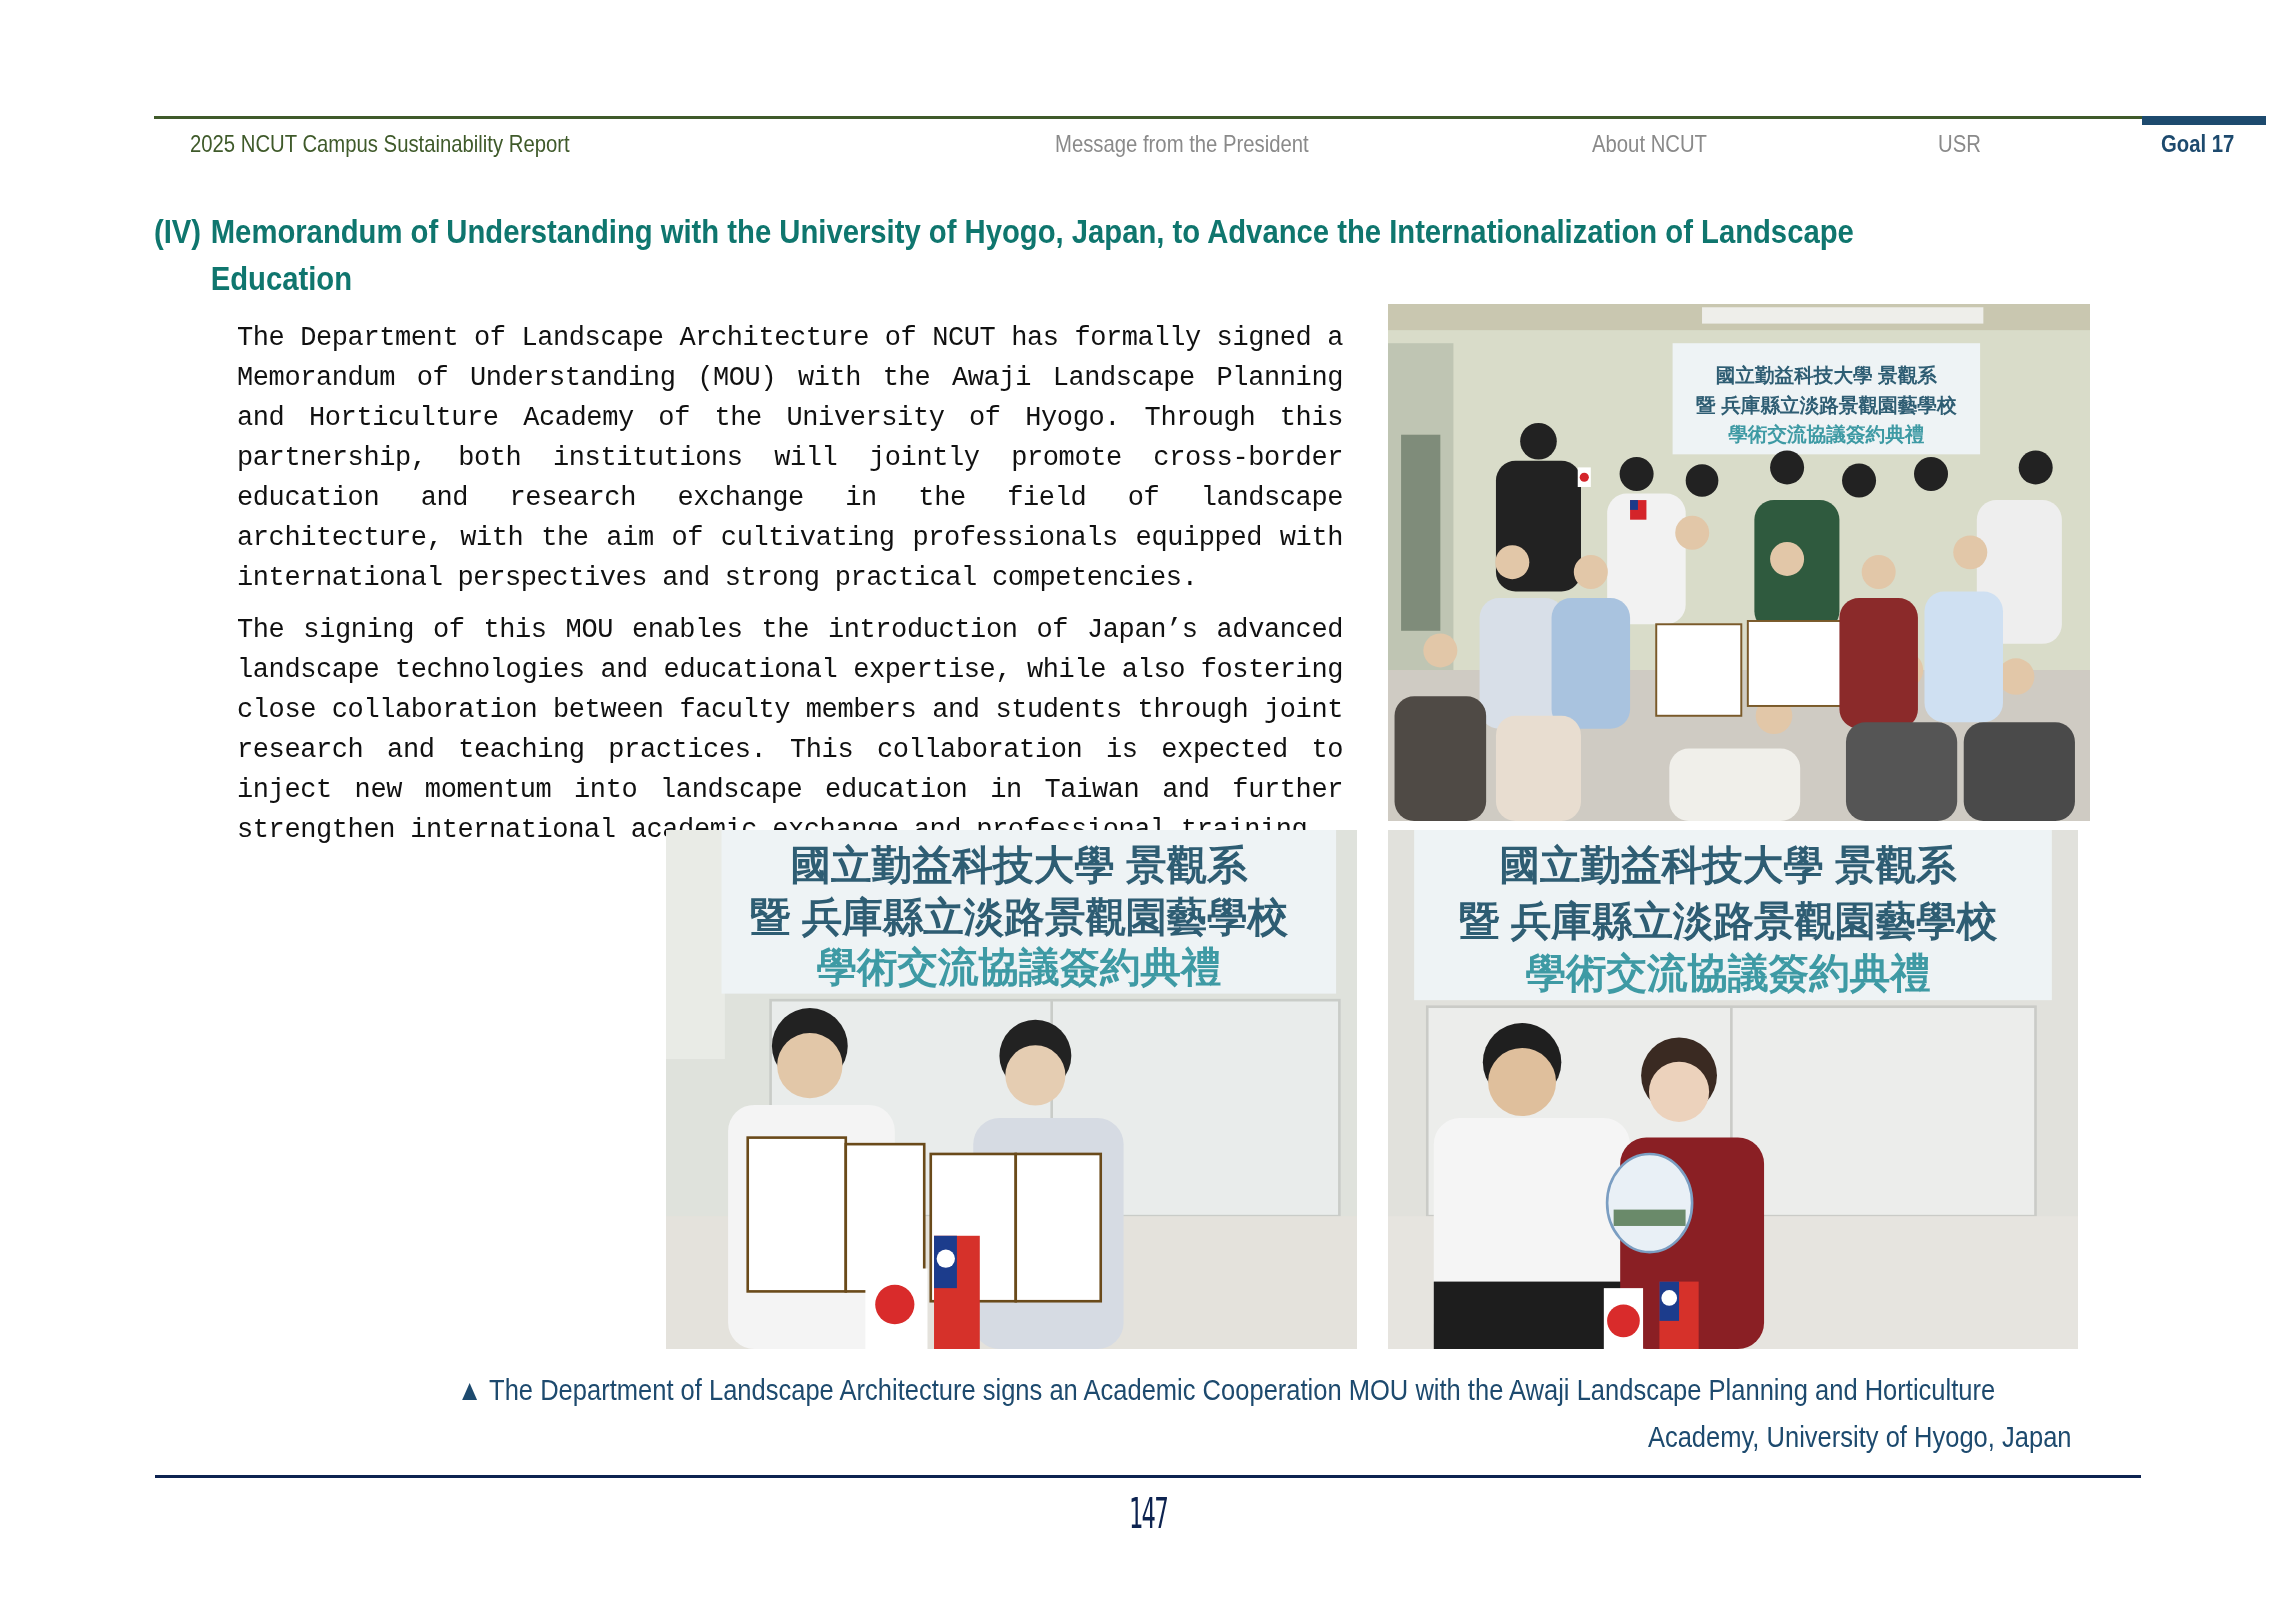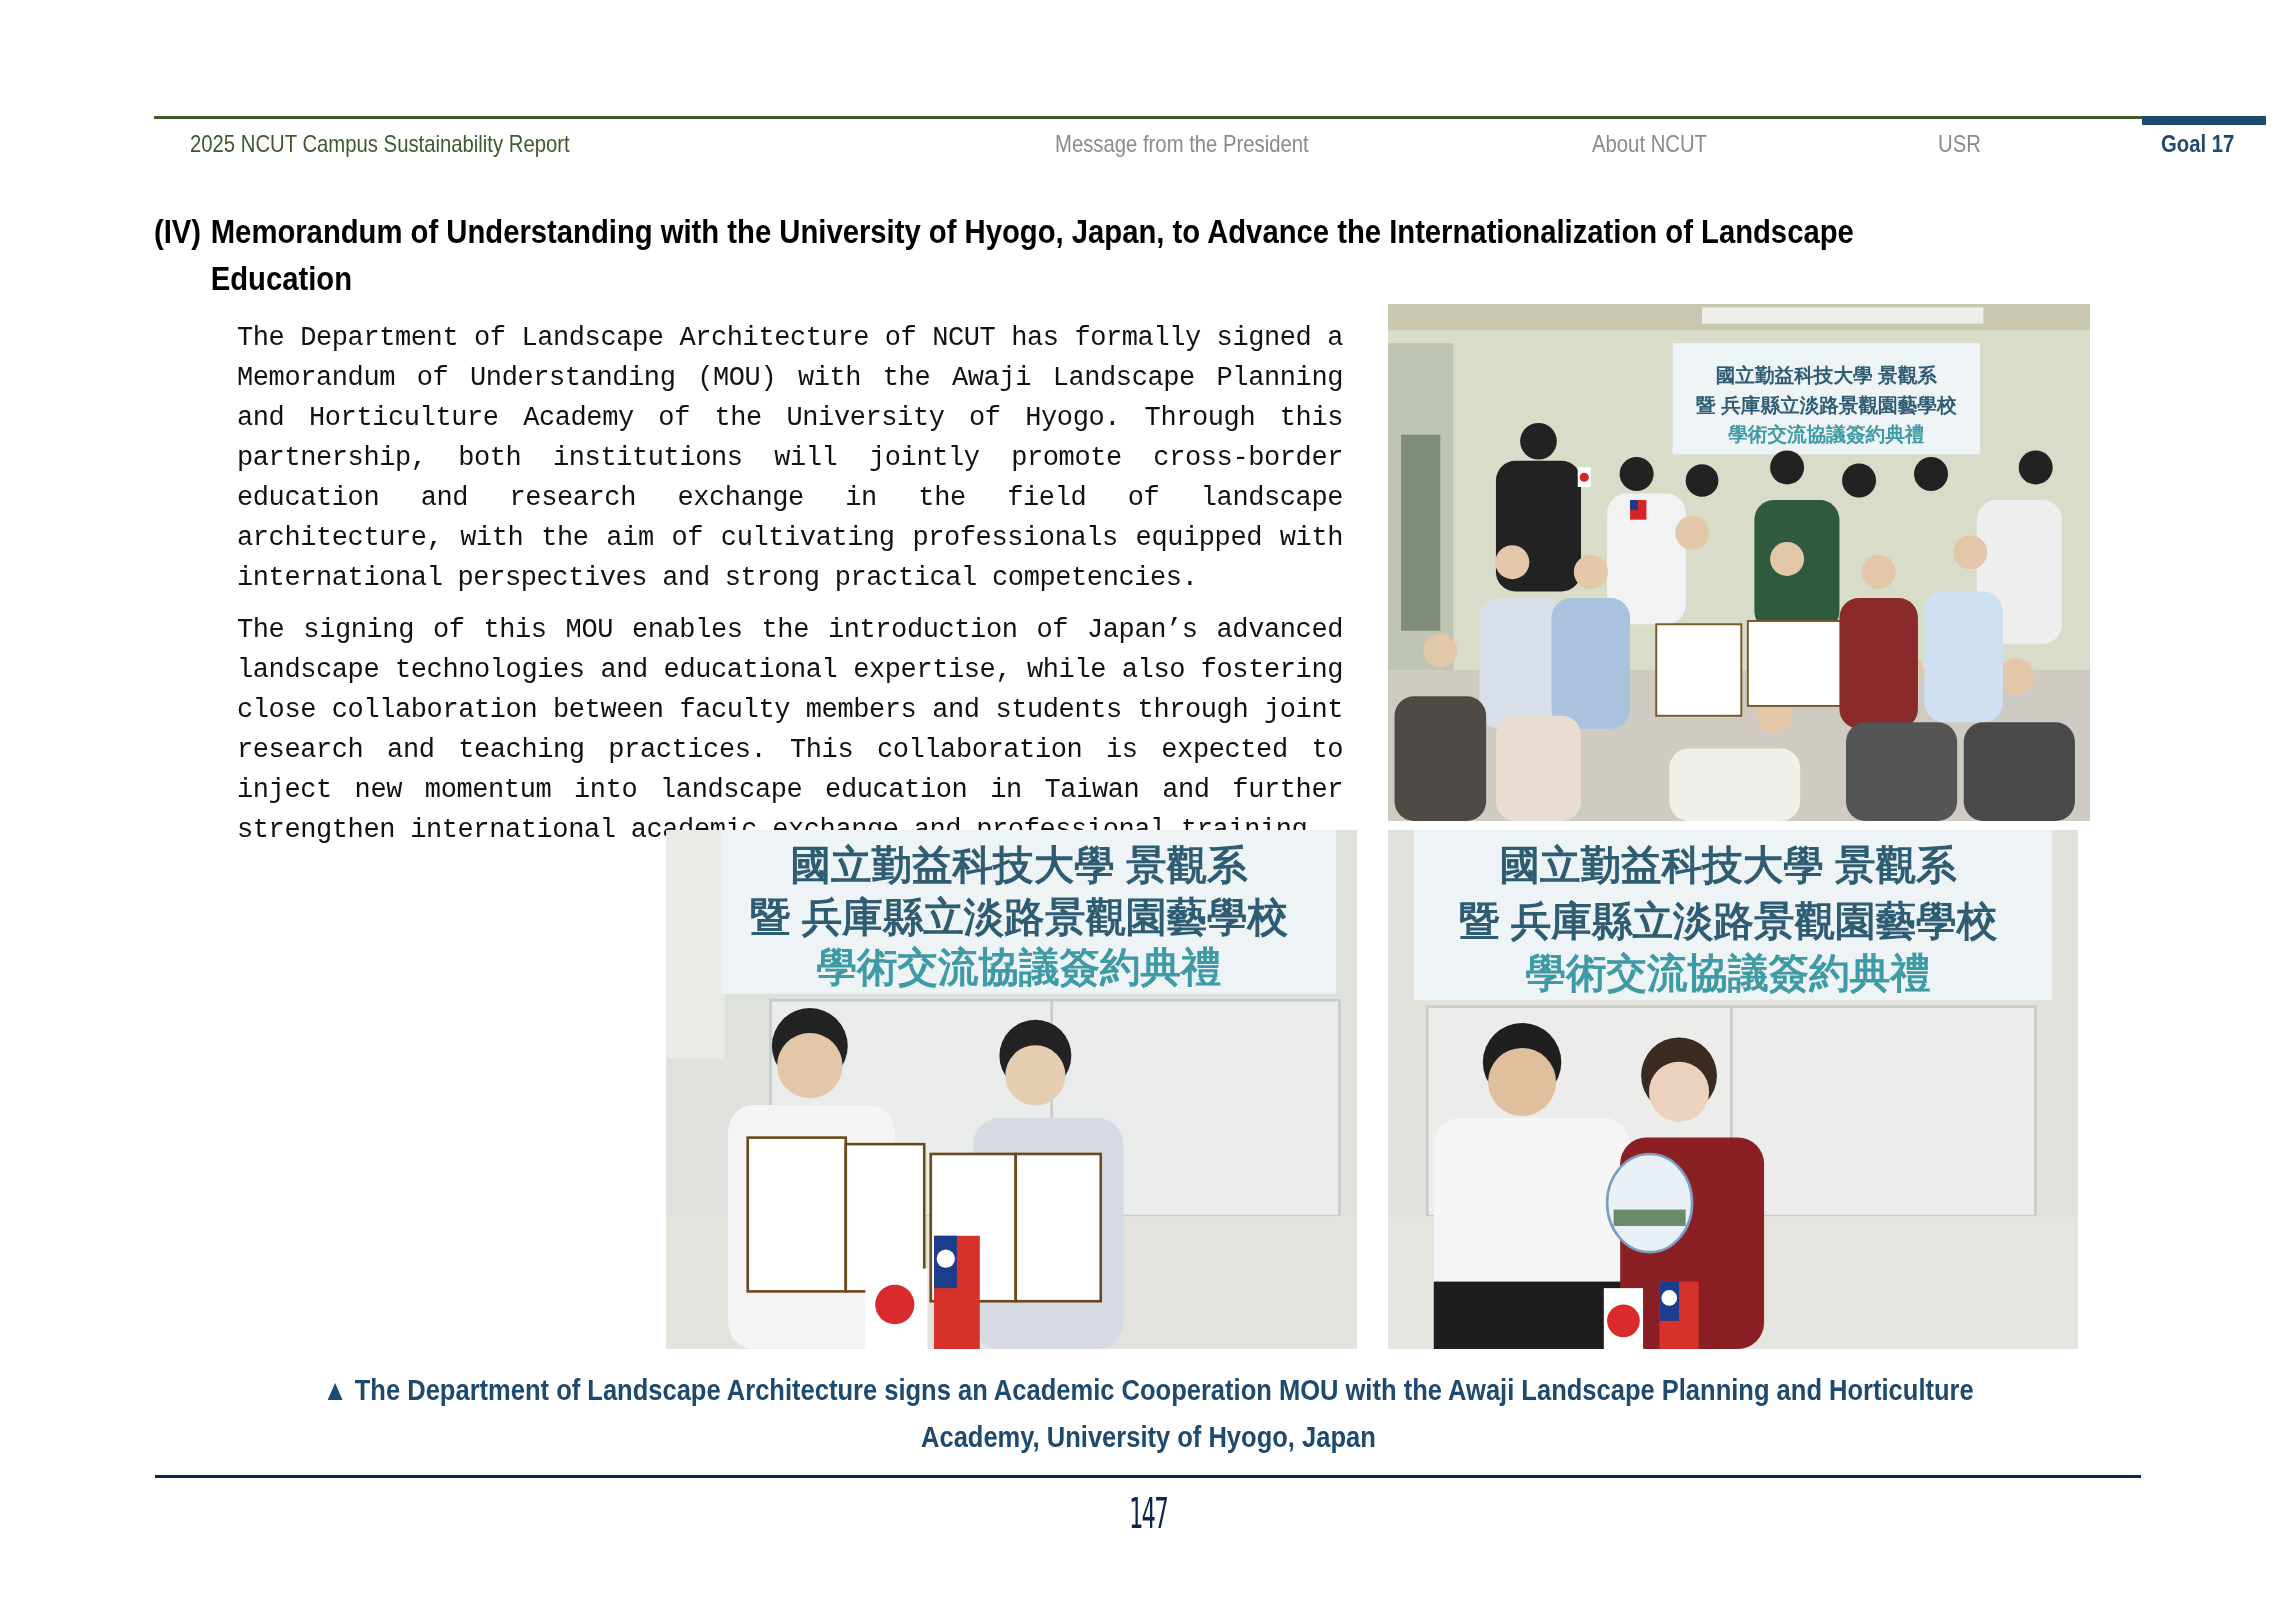--- a/index.html
+++ b/index.html
@@ -9,40 +9,40 @@
 
   
   .hdr-line { left: 154px; top: 116px; width: 1988px; height: 3.3px; background: #3f5a2a; }
   .hdr-block { left: 2142px; top: 116px; width: 124px; height: 8.5px; background: #1d4a6e; }
   .hdr-item { top: 128px; font-size: 23.6px; line-height: 33px; white-space: nowrap; transform: scaleX(0.86); transform-origin: left top; }
   .hdr-report { left: 190px; color: #3f5a2a; }
   .hdr-nav { color: #8a8a8a; }
   .hdr-goal { color: #1d4a6e; font-weight: bold; }
 
   
-  .title { left: 154px; top: 208px; width: 1995px; color: #000000; font-weight: bold;
+  .title { left: 154px; top: 208px; width: 1995px; color: #0f766e; font-weight: bold;
            font-size: 34px; line-height: 47px; }
   .title .t-num { display: inline-block; width: 66px; }
   .title .t-line { white-space: nowrap; transform: scaleX(0.86); transform-origin: left top; display: block; }
   .title .t-line2 { padding-left: 66px; }
 
   
   .body-text { left: 237px; top: 318px; width: 1106px; color: #111; font-size: 27px; line-height: 40px; }
   .body-text p { margin: 0 0 11.8px 0; text-align: justify; text-align-last: left; letter-spacing: -0.4px; word-spacing: -0.7px; font-family: Liberation Mono, monospace; }
 
   
   .photo { overflow: hidden; padding-left: 20px; }
   .photo svg { display: block; width: 100%; height: 100%; }
   .photo-group { left: 1368px; top: 304px; width: 702px; height: 517px; }
   .photo-sign  { left: 646px;  top: 830px; width: 691px; height: 519px; }
   .photo-gift  { left: 1368px; top: 830px; width: 690px; height: 519px; }
 
   
-  .caption { left: 196px; top: 1367px; width: 1904px; text-align: center; color: #1d4a6e;
-             font-weight: bold; font-size: 29px; line-height: 47px; }
+  .caption { left: 196px; top: 1367px; width: 1904px; text-align: right; color: #1d4a6e;
+             font-weight: normal; font-size: 29px; line-height: 47px; }
   .caption .cap-inner { display: inline-block; transform: scaleX(0.88); transform-origin: center top; white-space: nowrap; }
   .caption .tri { display: inline-block; margin-right: 7.9px; }
 
   
   .ftr-line { left: 155px; top: 1475px; width: 1986px; height: 3.3px; background: #0d2350; }
   .page-num { left: 1112px; top: 1490px; width: 72px; text-align: center; color: #0d2350;
               font-size: 43px; line-height: 46px; font-family: "DejaVu Sans Mono", "Liberation Mono", monospace;
               transform: scaleX(0.55); transform-origin: center top; letter-spacing: -2.6px; }
 </style>
 </head>

